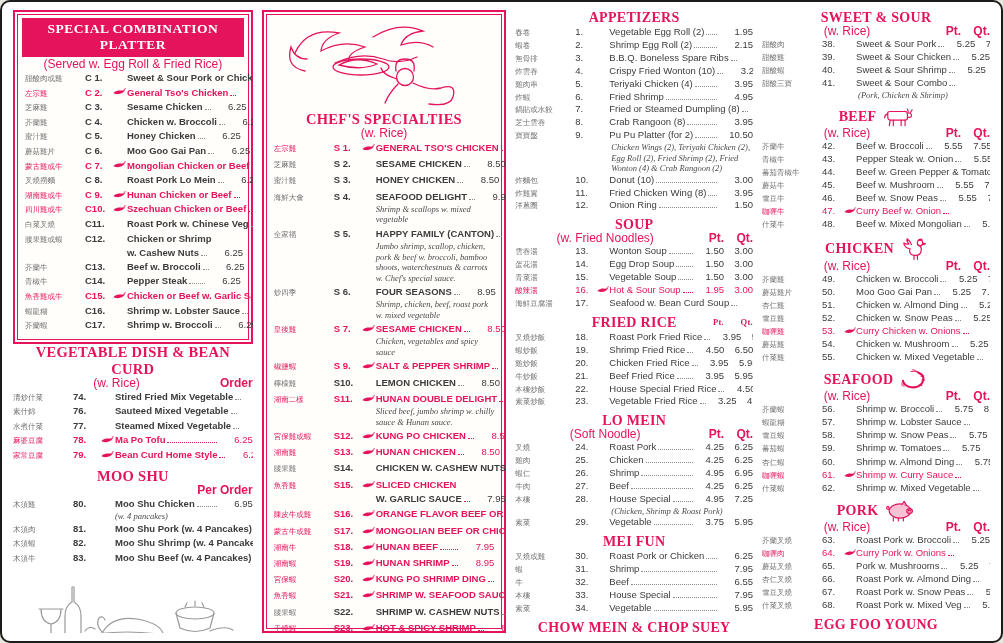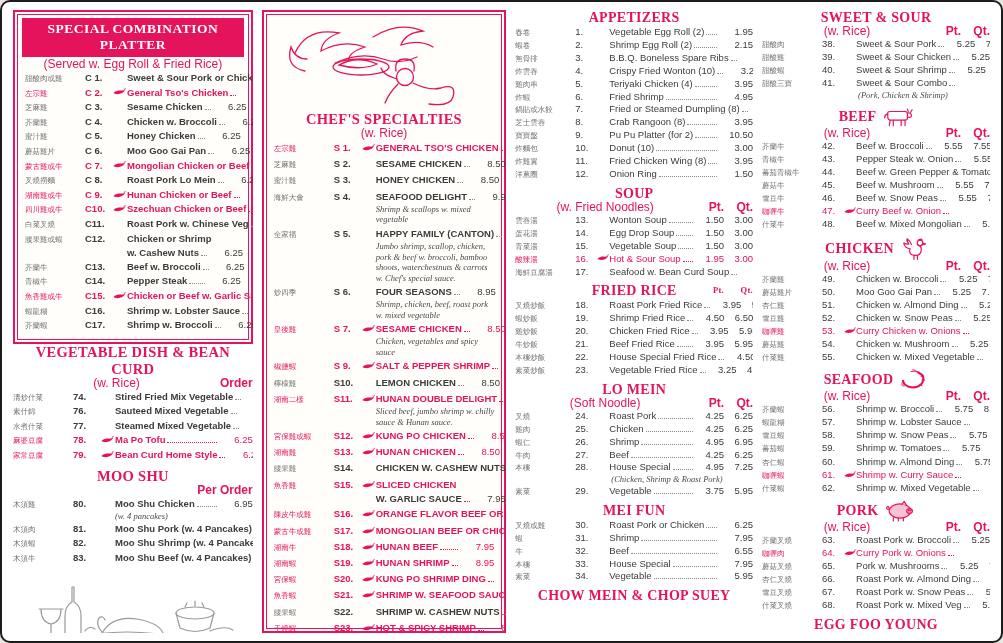--- a/index.html
+++ b/index.html
@@ -689,20 +689,21 @@
           <span class="p single">3.95</span>
         </div>
         <div class="item">
           <span class="cn">寶寶盤</span>
           <span class="num">9.</span>
           <span class="sp"></span>
           <span class="nm">Pu Pu Platter (for 2)</span>
           <span class="dots"></span>
           <span class="p single">10.50</span>
         </div>
+        <div class="desc">Chicken Wings (2), Teriyaki Chicken (2), Egg Roll (2), Fried Shrimp (2), Fried Wonton (4) &amp; Crab Rangoon (2)</div>
         <div class="item">
           <span class="cn">炸麵包</span>
           <span class="num">10.</span>
           <span class="sp"></span>
           <span class="nm">Donut (10)</span>
           <span class="dots"></span>
           <span class="p single">3.00</span>
         </div>
         <div class="item">
           <span class="cn">炸雞翼</span>

